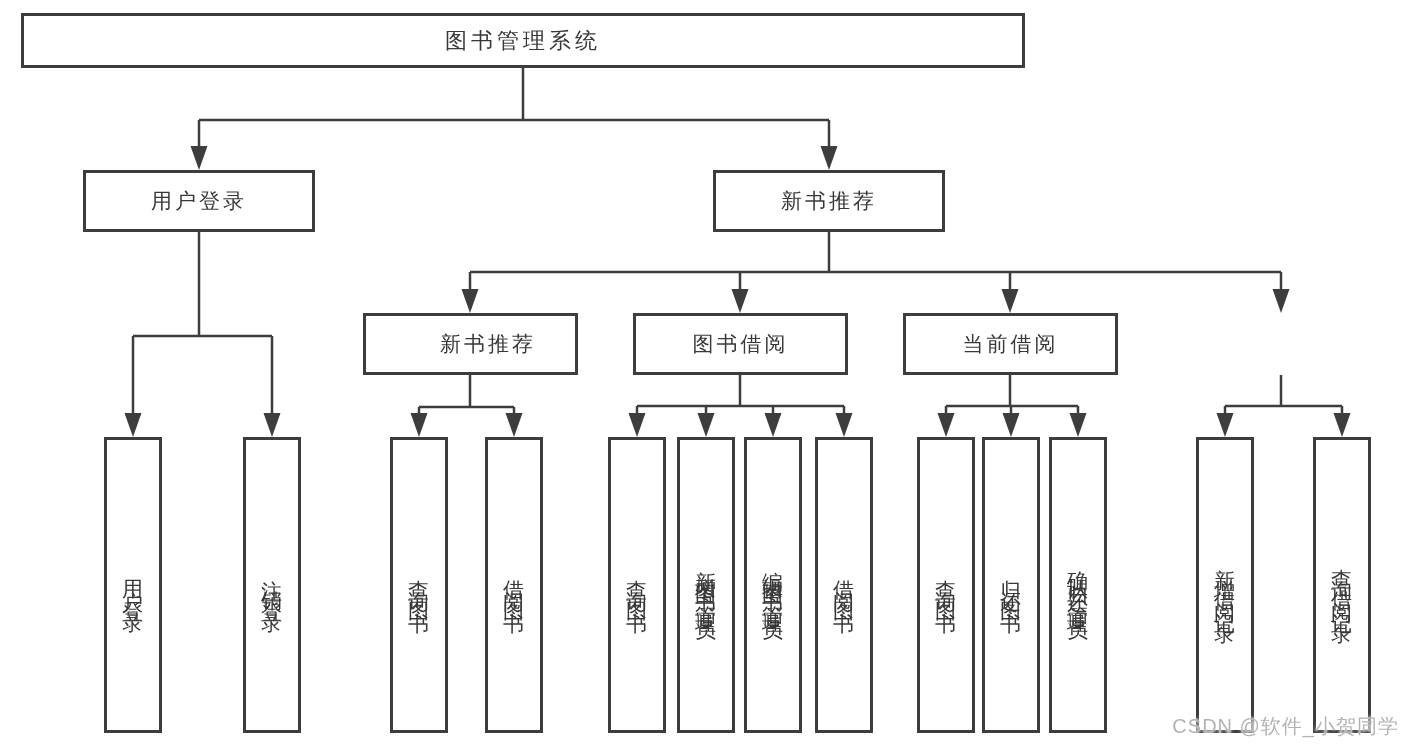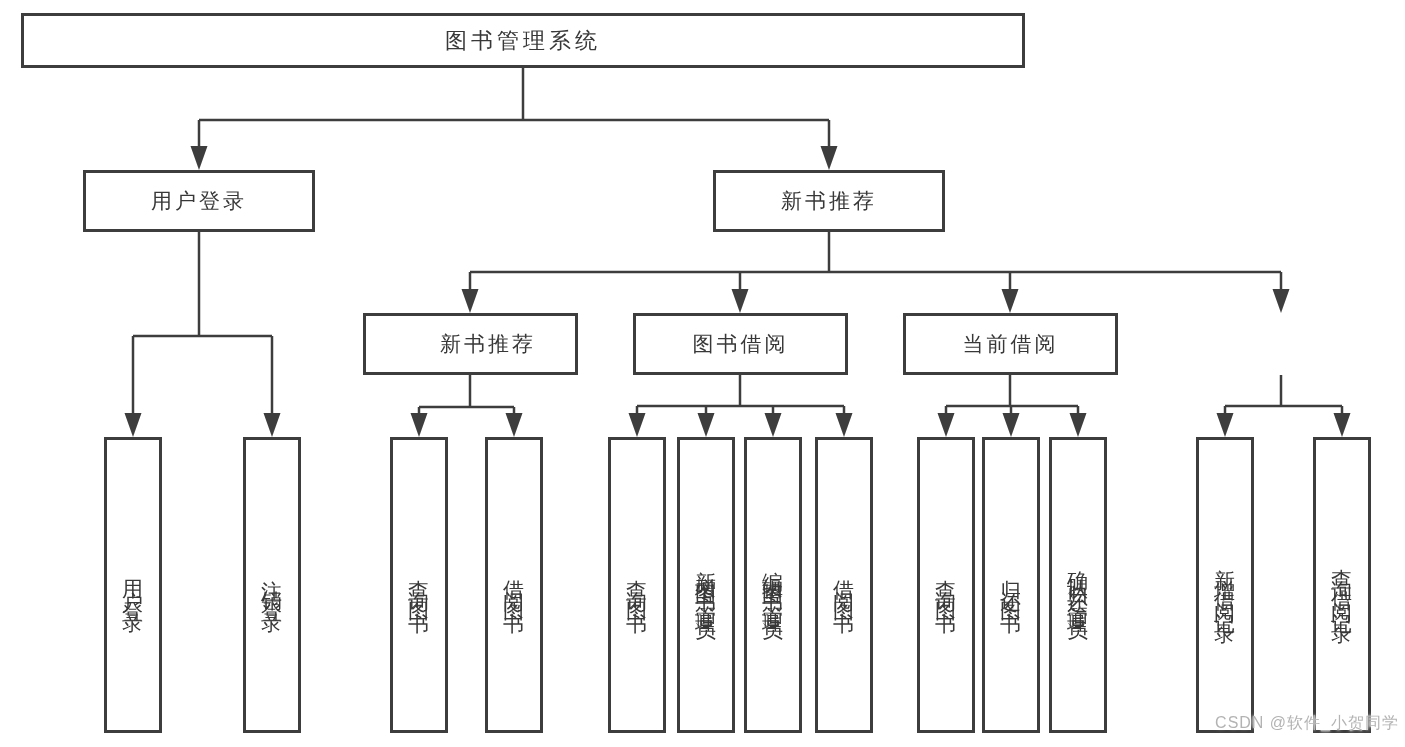--- a/index.html
+++ b/index.html
@@ -33,21 +33,21 @@
     writing-mode:vertical-rl;
     font-size:21px;
     letter-spacing:11px;
     line-height:1;
   }
   .v-node .lbl.tight{letter-spacing:7px;}
   .watermark{
     position:absolute;
     right:6px;top:713px;
     z-index:10;
-    font-size:16px;
+    font-size:20px;
     color:#b3b3b3;
     letter-spacing:1px;
     text-shadow:0 0 2px #ffffff,0 0 4px #ffffff;
     white-space:nowrap;
   }
 </style>
 </head>
 <body>
 
 <div class="canvas">

